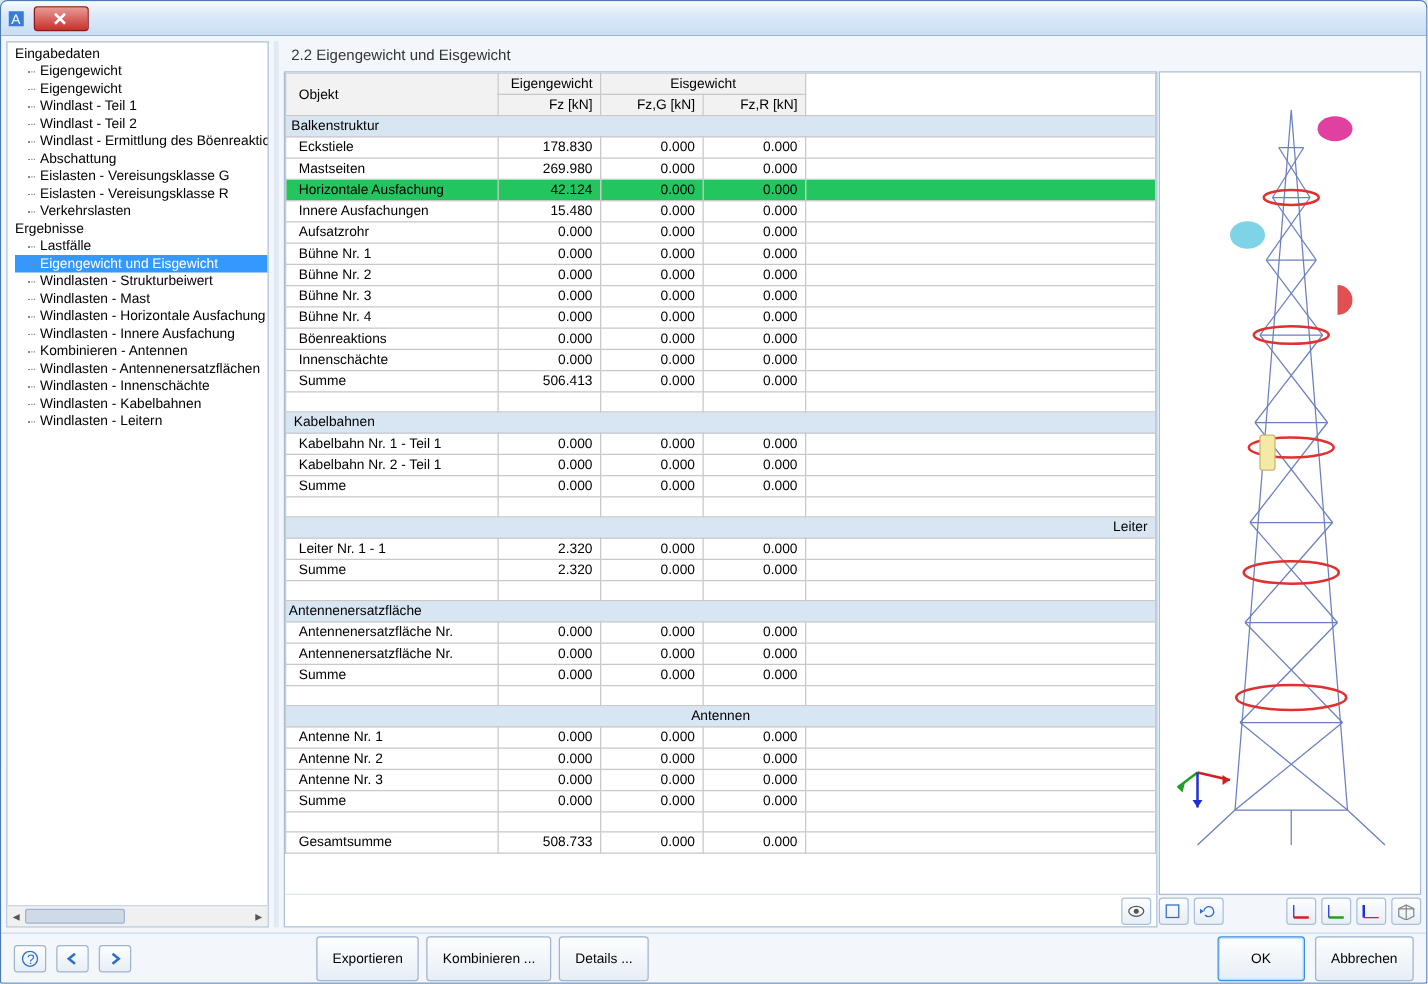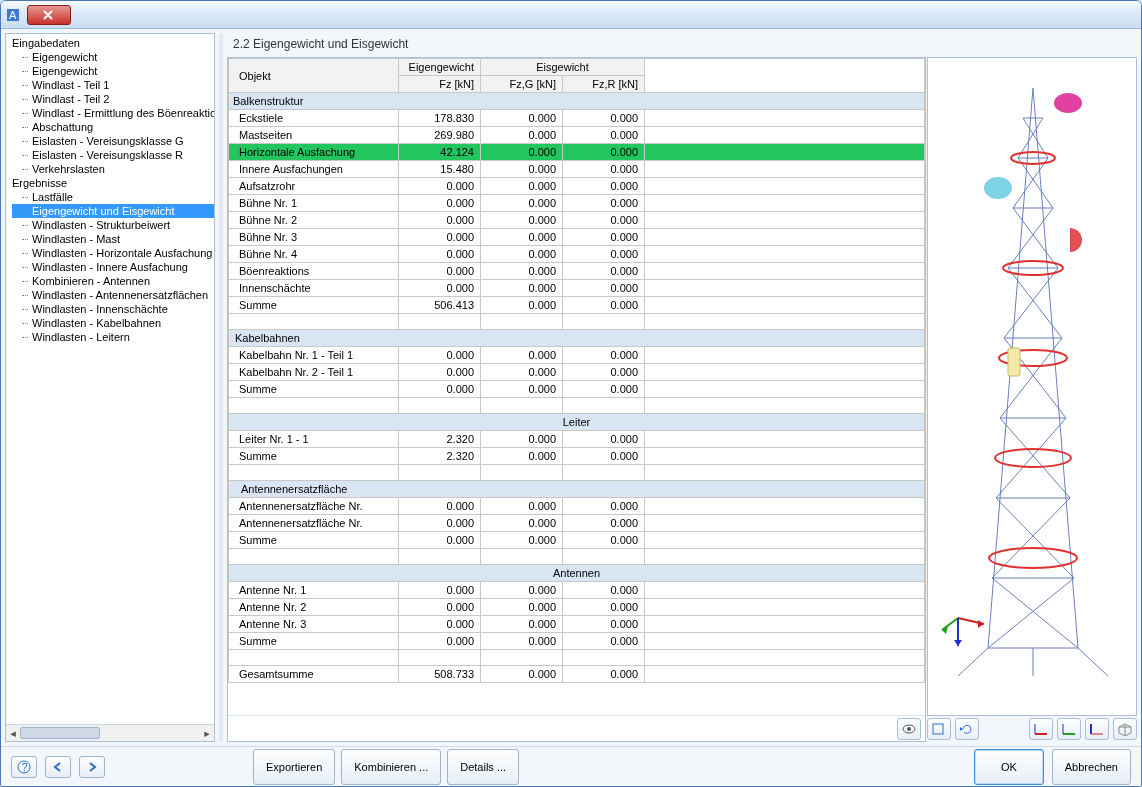--- a/index.html
+++ b/index.html
@@ -254,21 +254,21 @@
                     <td class="blank-col"></td>
                   </tr>
                   <tr class="empty-row">
                     <td class="obj-col"></td>
                     <td class="num-col"></td>
                     <td class="num-col"></td>
                     <td class="num-col"></td>
                     <td class="blank-col"></td>
                   </tr>
                   <tr class="group-row">
-                    <td colspan="5" style="text-align: center; padding-left: 6px;">Leiter</td>
+                    <td colspan="5" style="text-align: right; padding-left: 6px;">Leiter</td>
                   </tr>
                   <tr>
                     <td class="obj-col">Leiter Nr. 1 - 1</td>
                     <td class="num-col">2.320</td>
                     <td class="num-col">0.000</td>
                     <td class="num-col">0.000</td>
                     <td class="blank-col"></td>
                   </tr>
                   <tr>
                     <td class="obj-col">Summe</td>
@@ -278,21 +278,21 @@
                     <td class="blank-col"></td>
                   </tr>
                   <tr class="empty-row">
                     <td class="obj-col"></td>
                     <td class="num-col"></td>
                     <td class="num-col"></td>
                     <td class="num-col"></td>
                     <td class="blank-col"></td>
                   </tr>
                   <tr class="group-row">
-                    <td colspan="5" style="text-align: left; padding-left: 12px;">Antennenersatzfläche</td>
+                    <td colspan="5" style="text-align: left; padding-left: 2px;">Antennenersatzfläche</td>
                   </tr>
                   <tr>
                     <td class="obj-col">Antennenersatzfläche Nr.</td>
                     <td class="num-col">0.000</td>
                     <td class="num-col">0.000</td>
                     <td class="num-col">0.000</td>
                     <td class="blank-col"></td>
                   </tr>
                   <tr>
                     <td class="obj-col">Antennenersatzfläche Nr.</td>

